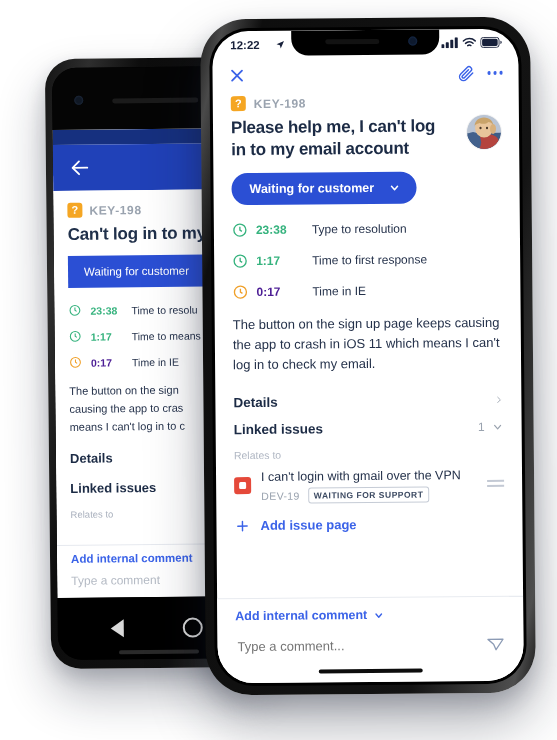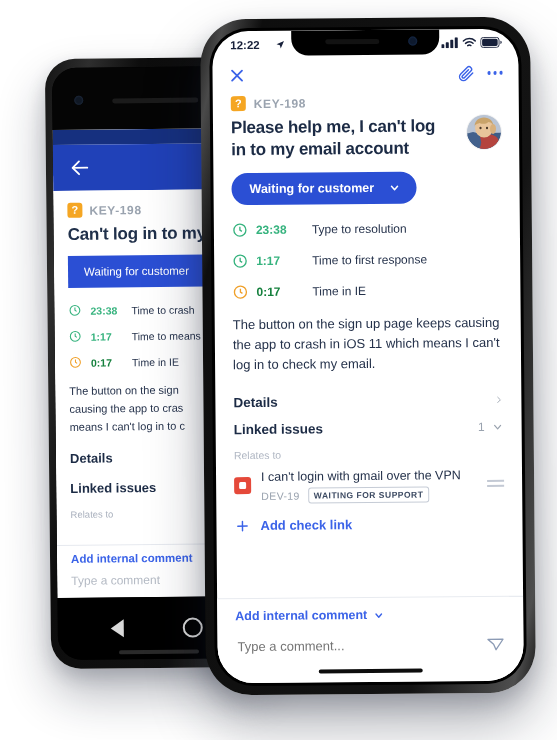--- a/index.html
+++ b/index.html
@@ -247,21 +247,21 @@
     display: flex; align-items: center;
     margin-bottom: 15px;
   }
   .sla-icon { width: 24px; flex-shrink: 0; }
   .sla-time {
     width: 56px; font-size: 12px; font-weight: 600;
     flex-shrink: 0;
   }
   .sla-label { font-size: 12px; color: #25324b; }
   .green { color: #36b37e; }
-  .orange { color: #15803d; }
+  .orange { color: #4c1d95; }
   .description {
     margin-top: 12px;
     font-size: 13px; color: #25324b;
     line-height: 1.55;
   }
   .sec-row {
     display: flex; align-items: center;
     justify-content: space-between;
     margin-top: 20px;
   }
@@ -382,21 +382,21 @@
 
           <div class="and-sla">
             <div class="and-sla-row">
               <span>
                 <svg width="13" height="13" viewBox="0 0 24 24" fill="none" stroke="#36b37e" stroke-width="2">
                     <circle cx="12" cy="12" r="9"></circle>
                     <polyline points="12 7 12 12 15 14"></polyline>
                   </svg>
               </span>
               <span class="and-sla-time green">23:38</span>
-              <span class="and-sla-label">Time to crash</span>
+              <span class="and-sla-label">Time to resolu</span>
             </div>
             <div class="and-sla-row">
               <span>
                 <svg width="13" height="13" viewBox="0 0 24 24" fill="none" stroke="#36b37e" stroke-width="2">
                     <circle cx="12" cy="12" r="9"></circle>
                     <polyline points="12 7 12 12 15 14"></polyline>
                   </svg>
               </span>
               <span class="and-sla-time green">1:17</span>
               <span class="and-sla-label">Time to means re</span>
@@ -618,21 +618,21 @@
               </span>
           </div>
 
           <div class="add-link-row">
             <span>
               <svg width="16" height="16" viewBox="0 0 24 24" fill="none" stroke="#3b63e8" stroke-width="2.2" stroke-linecap="round">
                   <line x1="12" y1="5" x2="12" y2="19"></line>
                   <line x1="5" y1="12" x2="19" y2="12"></line>
                 </svg>
             </span>
-            <span class="add-link-text">Add check link</span>
+            <span class="add-link-text">Add issue page</span>
           </div>
         </div>
 
         <div id="ios-footer">
           <div class="add-internal">
             <span>Add internal comment</span>
             <span>
               <svg width="11" height="11" viewBox="0 0 24 24" fill="none" stroke="#3b63e8" stroke-width="3" stroke-linecap="round" stroke-linejoin="round">
                   <polyline points="6 9 12 16 18 9"></polyline>
                 </svg>

